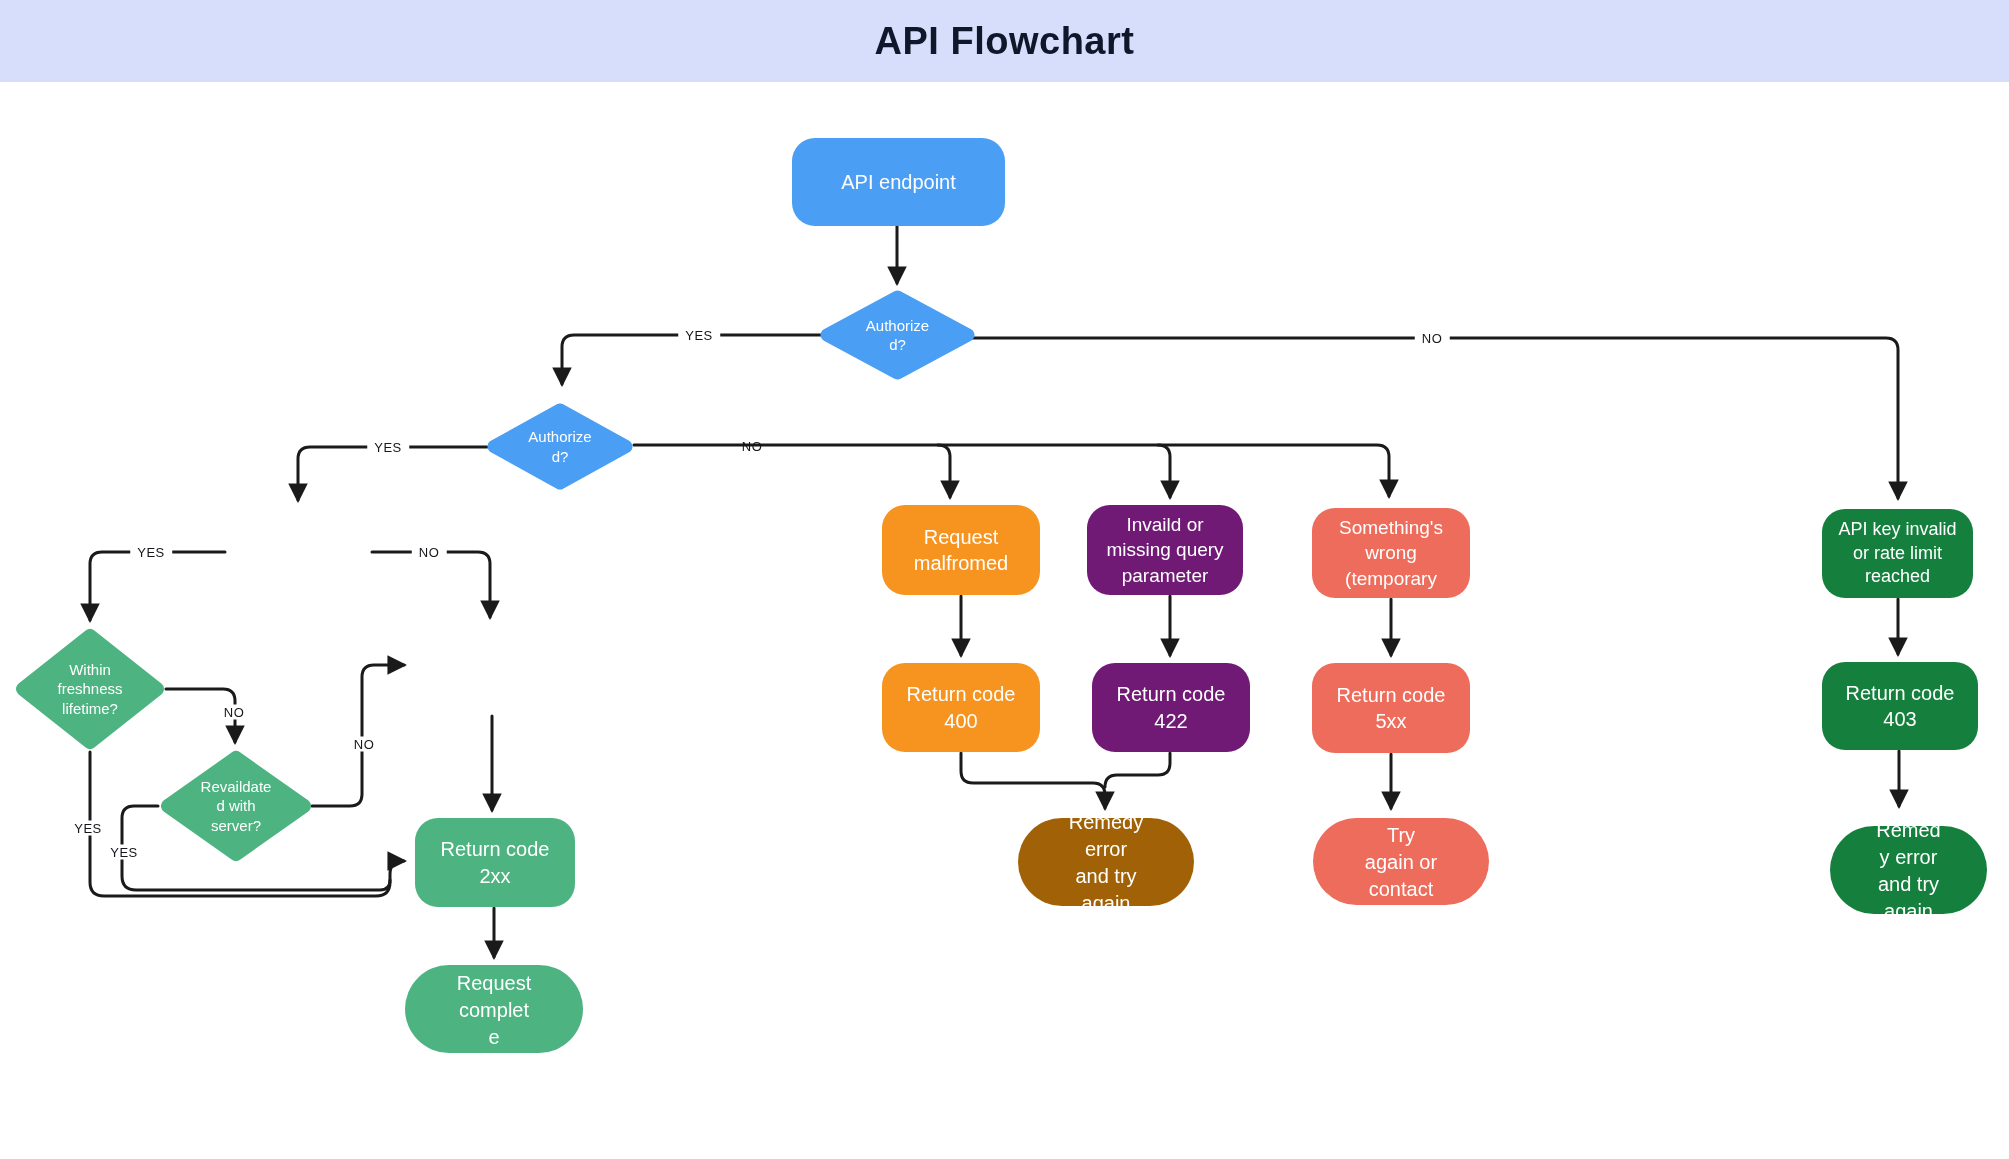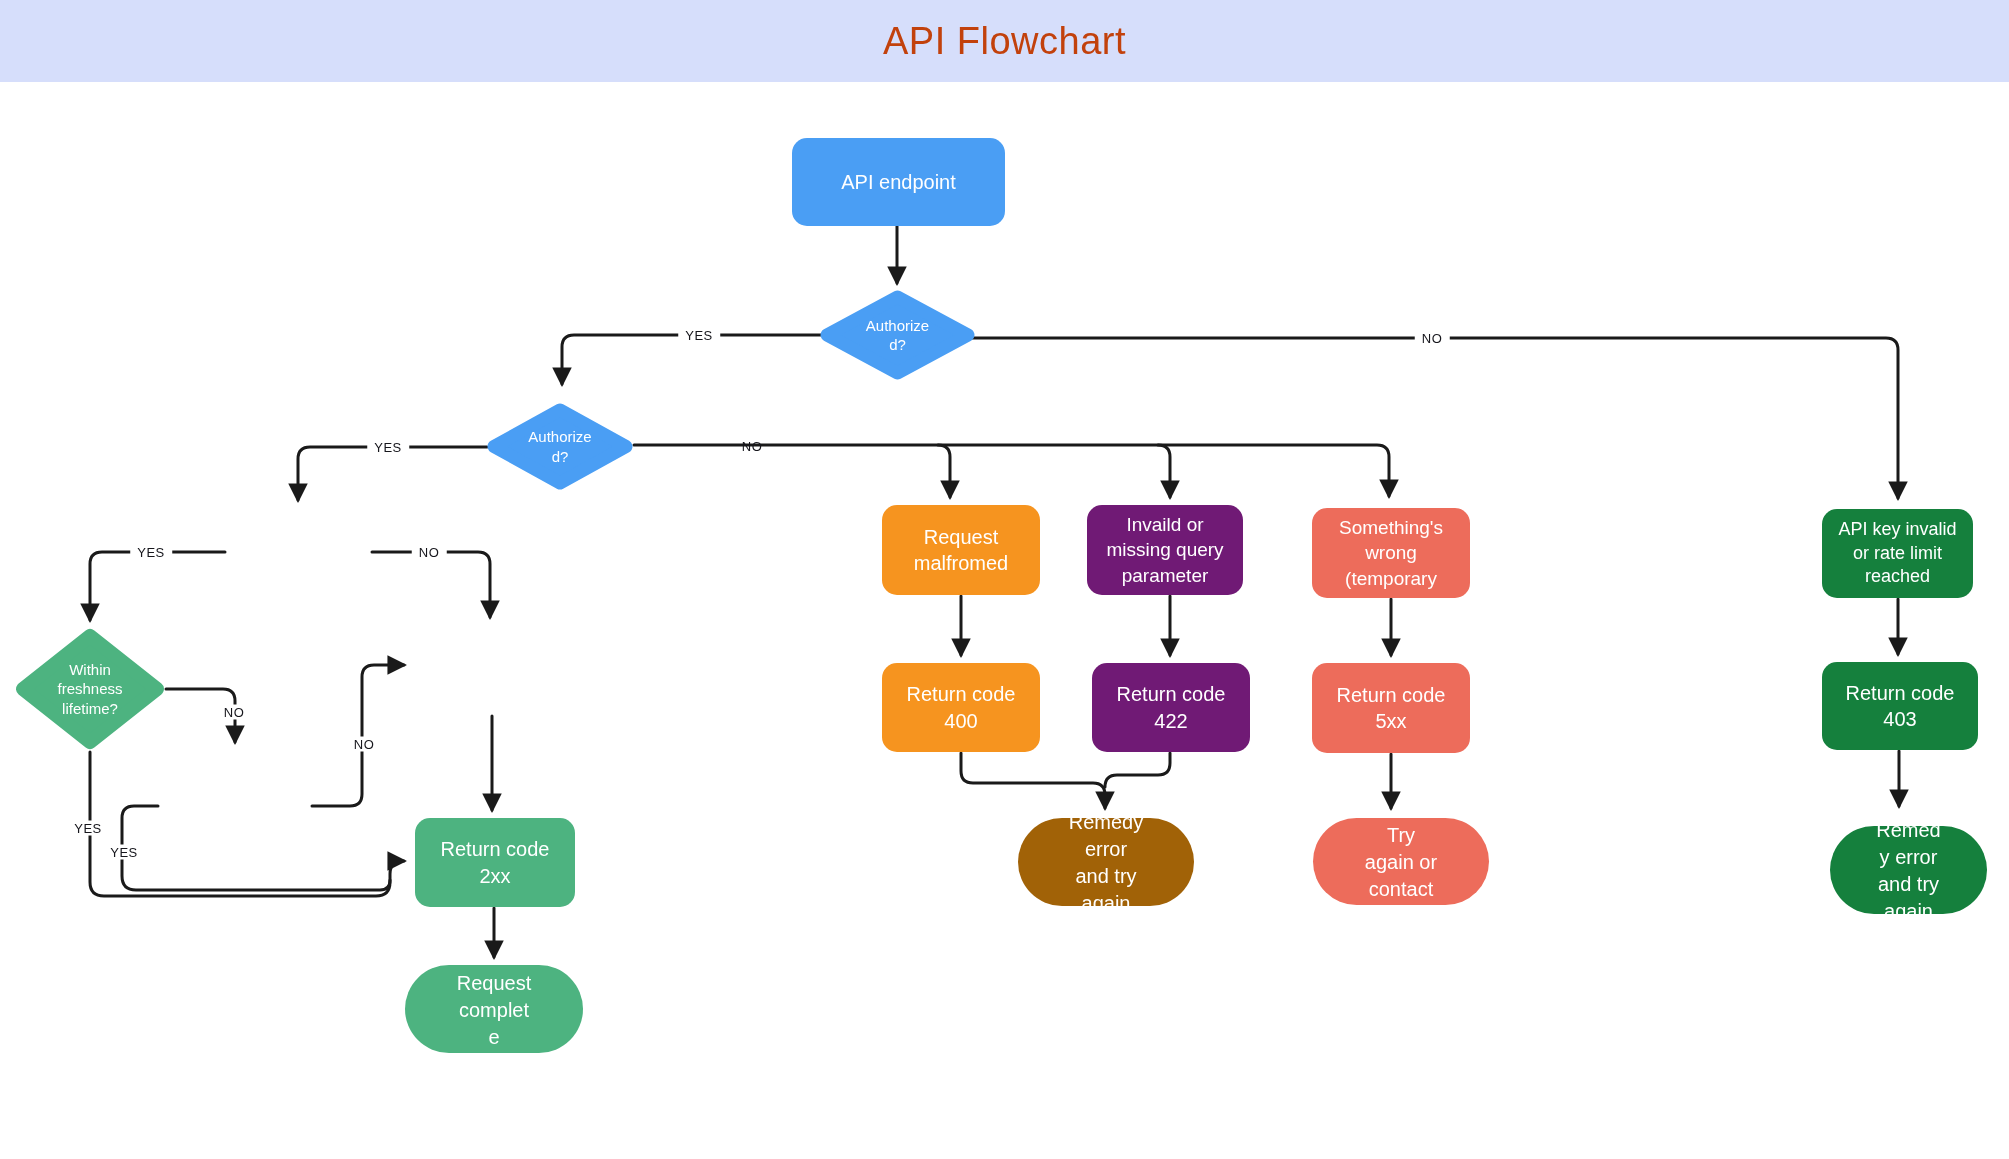--- a/index.html
+++ b/index.html
@@ -4,28 +4,28 @@
 <style>
   html,body{margin:0;padding:0;background:#fff;}
   #canvas{
     position:relative;width:2009px;height:1159px;overflow:hidden;
     font-family:"Liberation Sans",sans-serif;background:#ffffff;
   }
   .header{
     position:absolute;left:0;top:0;width:2009px;height:82px;
     background:#d6defb;display:flex;align-items:center;justify-content:center;
   }
-  .title{font-size:38px;font-weight:400;color:#c2410c;letter-spacing:.5px;text-align:right;}
+  .title{font-size:38px;font-weight:700;color:#0f172a;letter-spacing:.5px;text-align:right;}
   #edges{position:absolute;left:0;top:0;pointer-events:none;}
   .node{
     position:absolute;display:flex;align-items:center;justify-content:center;
     color:#fff;text-align:center;white-space:pre-line;overflow:hidden;
     line-height:1.32;
   }
-  .rect{border-radius:15px;font-size:20px;}
+  .rect{border-radius:23px;font-size:20px;}
   .pill{border-radius:46px;font-size:20px;line-height:27px;padding-top:2px;box-sizing:border-box;}
   .blue{background:#4a9ef4;}
   .green{background:#4db380;}
   .orange{background:#f6941f;}
   .orangedark{background:#15803d;}
   .orangepill{background:#a16207;}
   .yellow{background:#701a75;}
   .red{background:#ed6c5b;}
   .diamond{background:transparent;overflow:visible;}
   .diamond>svg{position:absolute;left:0;top:0;}
@@ -115,20 +115,28 @@
 
   <div class="node diamond" style="left:15px;top:628px;width:150px;height:122px">
     <svg width="150" height="122">
       <polygon points="75,8 142,61 75,114 8,61" fill="#4db380" stroke="#4db380" stroke-width="14" stroke-linejoin="round"></polygon>
     </svg>
     <span>Within
 freshness
 lifetime?</span>
   </div>
 
+  <div class="node diamond" style="left:160px;top:750px;width:152px;height:112px">
+    <svg width="152" height="112">
+      <polygon points="76,8 144,56 76,104 8,56" fill="#4db380" stroke="#4db380" stroke-width="14" stroke-linejoin="round"></polygon>
+    </svg>
+    <span>Revaildate
+d with
+server?</span>
+  </div>
 
 
   <div class="node rect green" style="left:415px;top:818px;width:160px;height:89px">
     <span>Return code
 2xx</span>
   </div>
 
   <div class="node pill green" style="left:405px;top:965px;width:178px;height:88px">
     <span>Request
 complet

